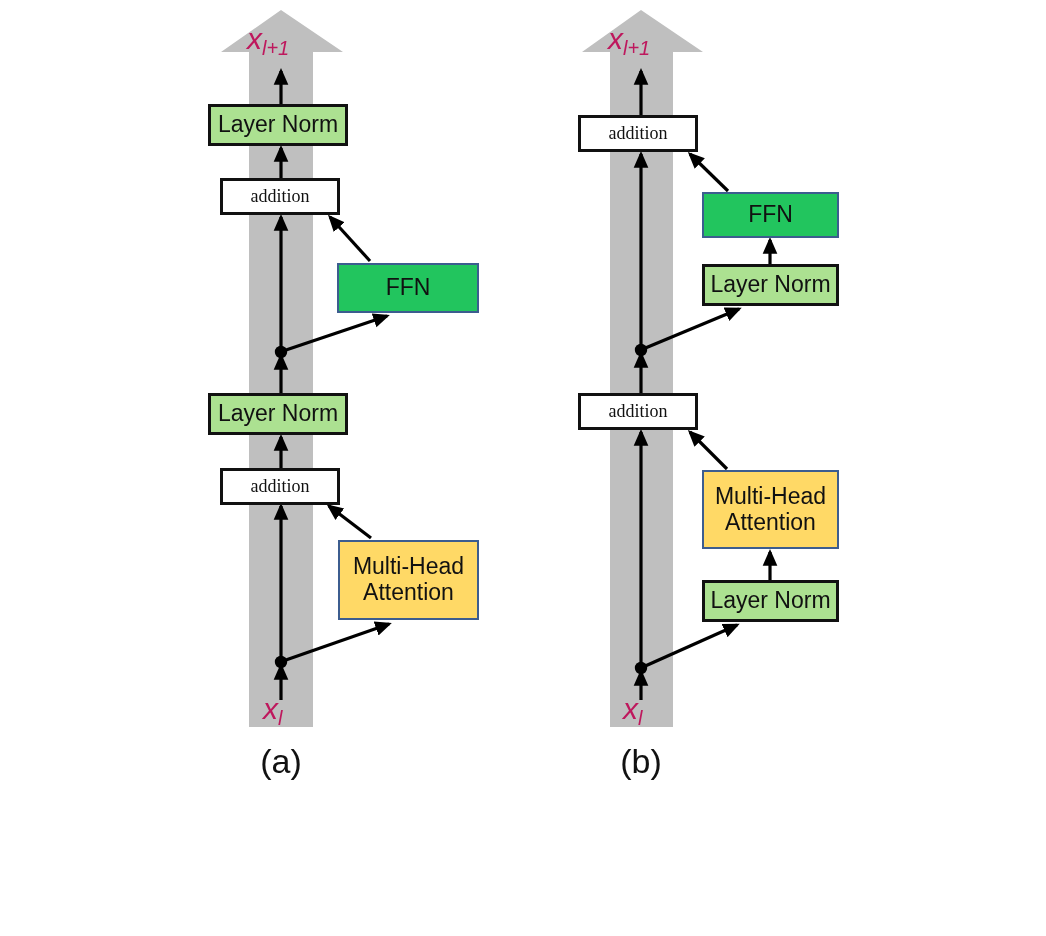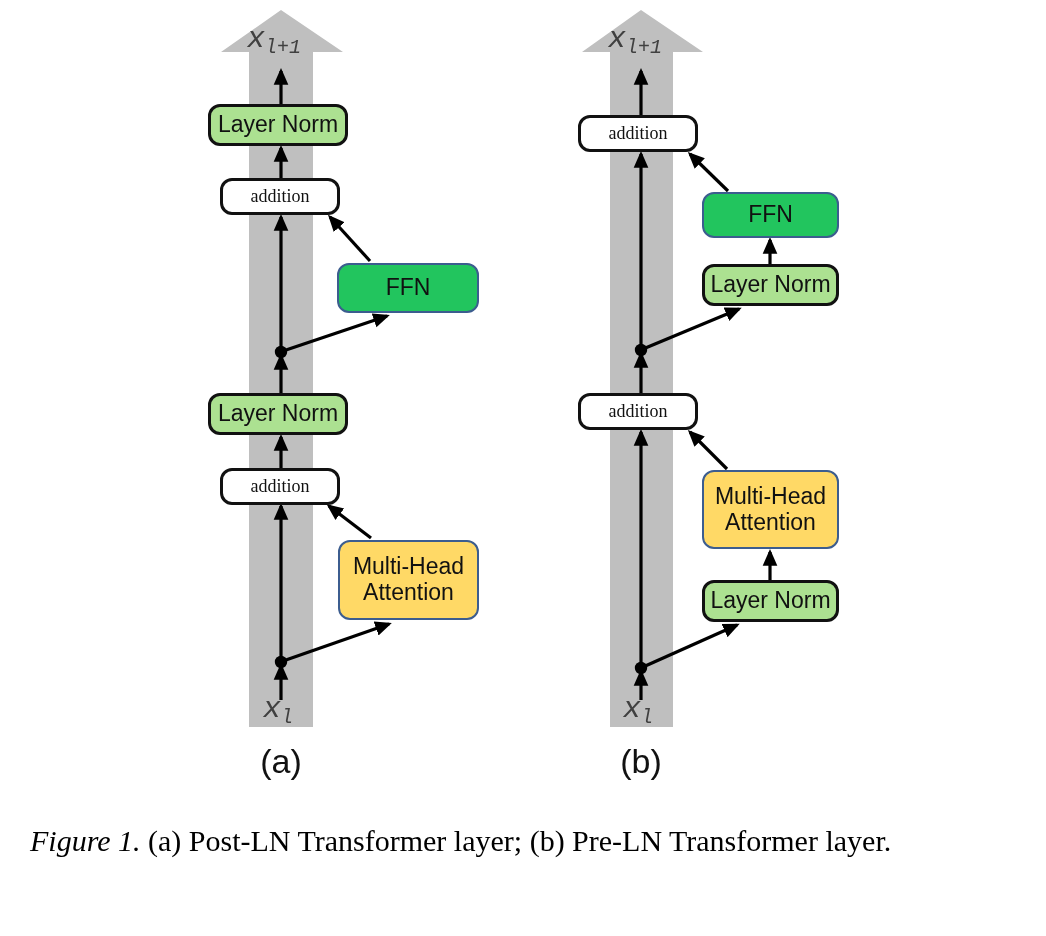--- a/index.html
+++ b/index.html
@@ -30,21 +30,20 @@
   .node-box {
     position: absolute;
     box-sizing: border-box;
     display: flex;
     align-items: center;
     justify-content: center;
     text-align: center;
     line-height: 1.12;
     font-family: "Liberation Sans", sans-serif;
     color: #111111;
-    border-radius: 12px;
   }
   .box-layernorm {
     background: #ace191;
     border: 3px solid #111111;
     font-size: 23px;
   }
   .box-addition {
     background: #ffffff;
     border: 3px solid #111111;
     font-size: 18px;
@@ -56,24 +55,24 @@
     font-size: 23px;
   }
   .box-mha {
     background: #ffd966;
     border: 2px solid #3c5d8f;
     font-size: 23px;
     justify-content: center;
   }
   .math-label {
     position: absolute;
-    font-family: Liberation Mono, monospace;
+    font-family: Liberation Sans, sans-serif;
     font-style: italic;
     font-size: 30px;
-    color: #404040;
+    color: #be185d;
     white-space: nowrap;
   }
   .math-label .sub {
     font-size: 20px;
     vertical-align: -0.32em;
     font-style: italic;
   }
   .panel-label {
     position: absolute;
     font-family: "Liberation Sans", sans-serif;
@@ -218,17 +217,14 @@
   </div>
 
   <div class="math-label" style="left:623px; top:692px;">
     <span>x</span><span class="sub">l</span>
   </div>
 
   <div class="panel-label" style="left:231px; top:742px; width:100px;">(a)</div>
 
   <div class="panel-label" style="left:591px; top:742px; width:100px;">(b)</div>
 
-  <div id="caption">
-    <span class="cap-lead">Figure 1.</span><span> (a) Post-LN Transformer layer; (b) Pre-LN Transformer layer.</span>
-  </div>
 
 </div>
 
 </body></html>

